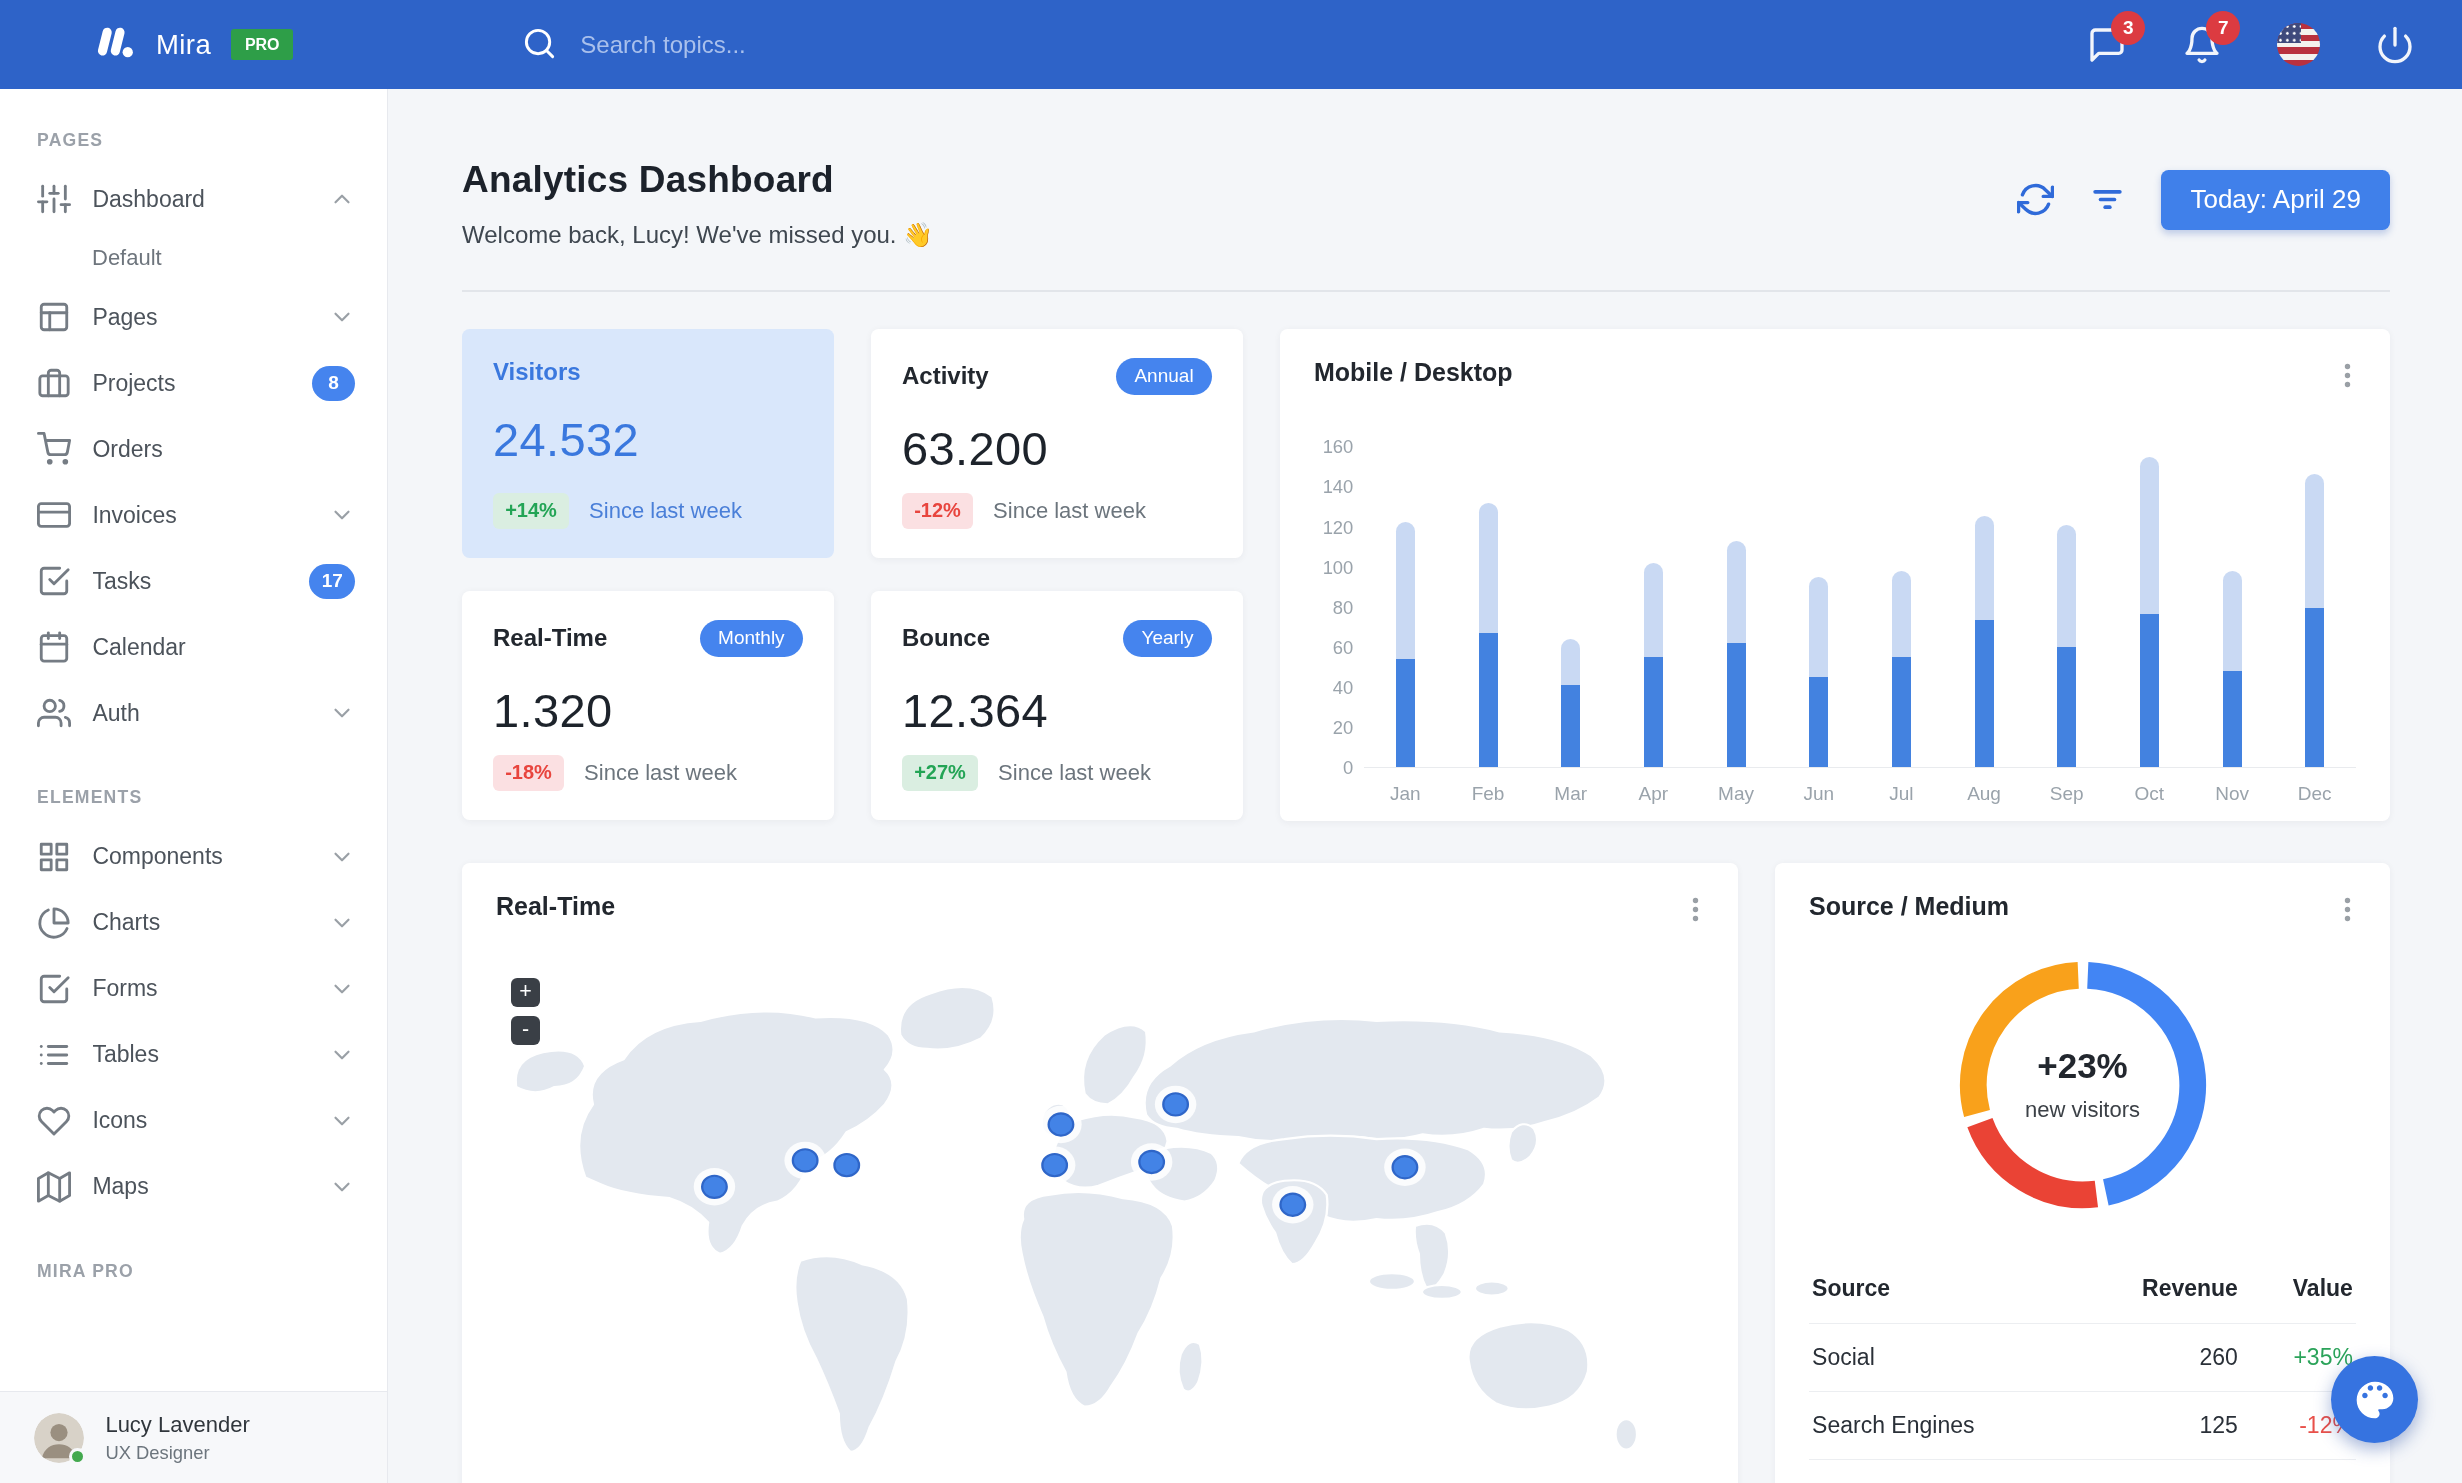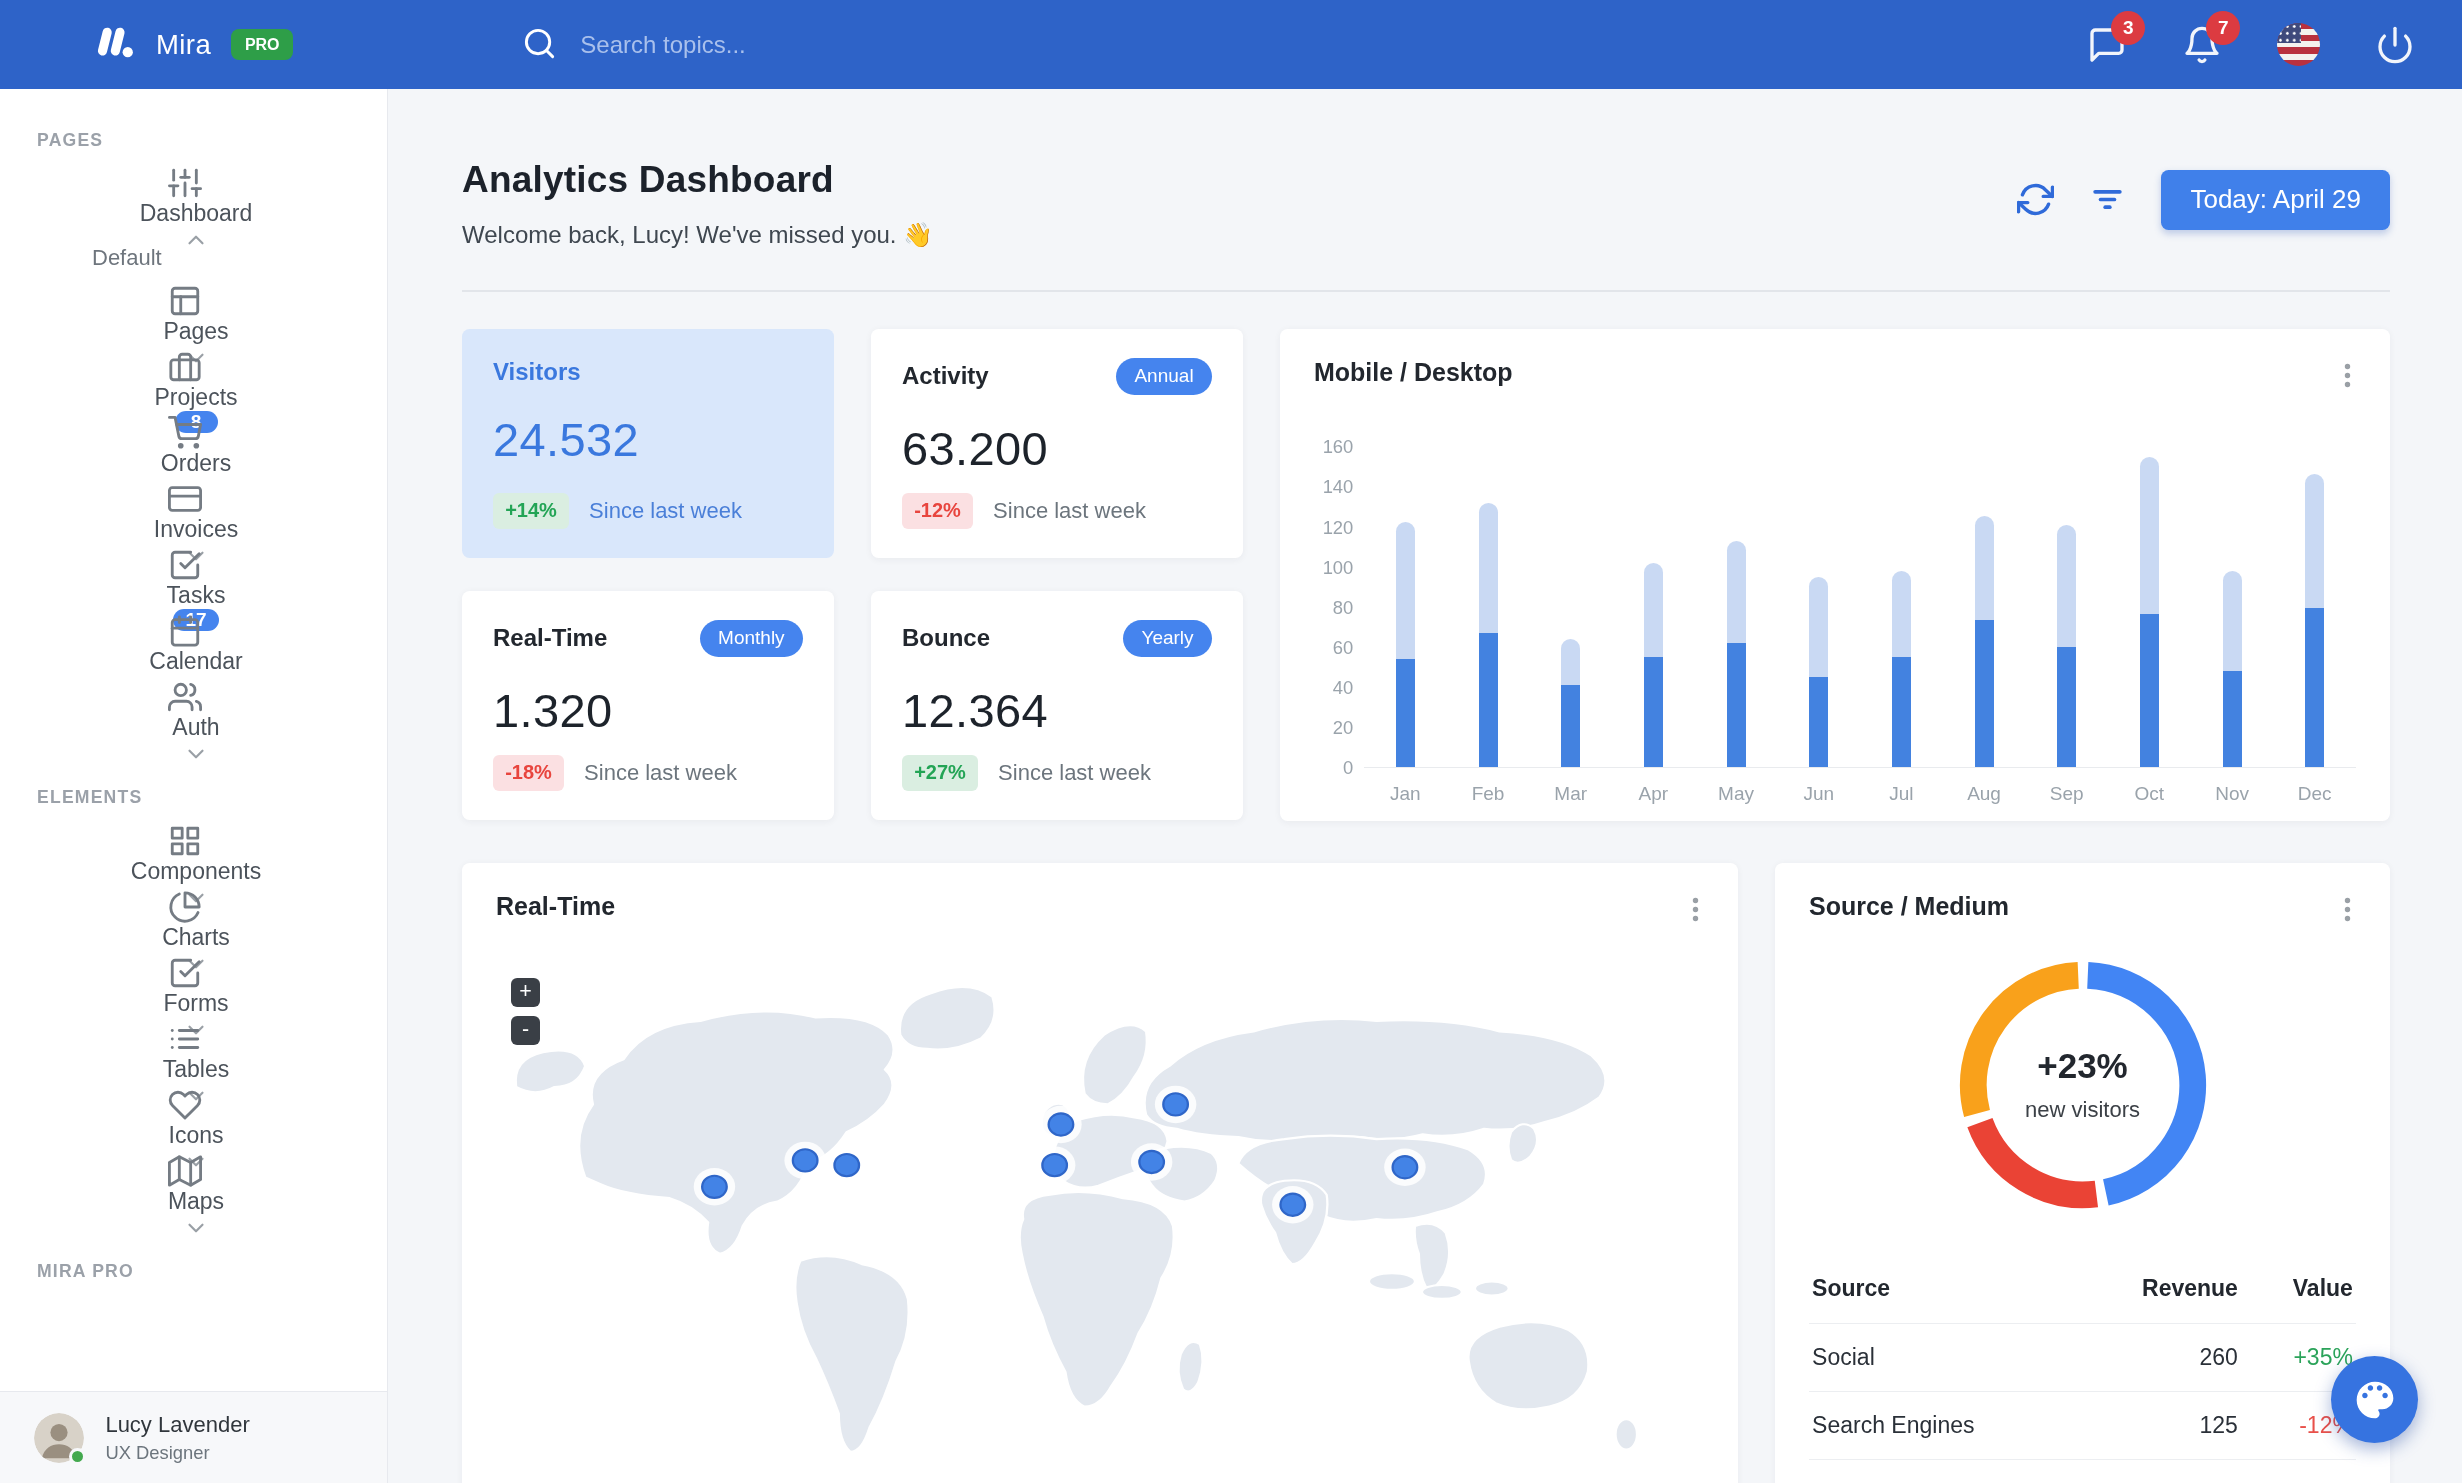--- a/index.html
+++ b/index.html
@@ -4,40 +4,40 @@
 <style>
   * { box-sizing: border-box; margin: 0; padding: 0; }
   html,body { width:2462px; height:1484px; overflow:hidden; }
   body { font-family:"Liberation Sans", sans-serif; background:#f4f6f9; color:#1f252d; position:relative; }
 
   
   .navbar { position:absolute; top:0; left:0; width:2462px; height:89px; background:#2e63c8;
             display:flex; align-items:center; padding:0 47px 0 92px; z-index:50; }
   .brand { display:flex; align-items:center; gap:20px; }
   .brand-name { color:#fff; font-size:27.5px; font-weight:500; letter-spacing:0.4px; }
-  .pro-badge { background:#2e9e48; color:#fff; font-size:16px; font-weight:600; padding:6.1px 13.8px; border-radius:8px; }
+  .pro-badge { background:#2e9e48; color:#fff; font-size:16px; font-weight:600; padding:6.1px 13.8px; border-radius:3px; }
   .nav-search { display:flex; align-items:center; gap:23px; margin-left:229px; flex:1; }
   .nav-search svg { width:35px; height:35px; stroke:#fff; }
   .nav-search input { background:transparent; border:none; outline:none; color:#fff; font-size:24px; width:535px; font-family:inherit; }
   .nav-search input::placeholder { color:#a9c0ec; }
   .nav-actions { display:flex; align-items:center; gap:55px; }
   .nav-icon-btn { position:relative; width:40px; height:40px; cursor:pointer; }
   .nav-icon-btn svg { width:40px; height:40px; stroke:#f2f5fb; }
   .count-badge { position:absolute; top:-13.8px; right:-18.4px; min-width:34px; height:34px; border-radius:17px;
                  background:#dc3b41; color:#fff; font-size:19px; font-weight:600; display:flex; align-items:center; justify-content:center; padding:0 4.6px; }
   .flag { width:43px; height:43px; border-radius:50%; overflow:hidden; position:relative;
           background:repeating-linear-gradient(180deg,#b9313e 0 6.1px,#f4f2ee 6.1px 12.2px); }
   .flag::after { content:""; position:absolute; left:0; top:0; width:55%; height:46%; background:#3f4a7c;
           background-image:radial-gradient(#fff 1.2px, transparent 1.5px); background-size:6.9px 6.9px; }
 
   
   .sidebar { position:absolute; top:89px; left:0; width:388px; height:1395px; background:#fff;
              border-right:0.8px solid #e7e9ee; z-index:40; }
   .nav-label { padding:41px 37px 15.3px; font-size:17.6px; font-weight:600; letter-spacing:1.2px; color:#9ba1a9; }
-  .nav-item { height:66px; display:flex; align-items:center; padding:0 32px 0 37px; font-size:23px; color:#4c535b; cursor:pointer;flex-direction:column; }
+  .nav-item { height:66px; display:flex; align-items:center; padding:0 32px 0 37px; font-size:23px; color:#4c535b; cursor:pointer; }
   .nav-item .ic { width:34px; height:34px; margin-right:21.4px; flex:none; }
   .nav-item .ic svg { width:34px; height:34px; stroke:#757c84; }
   .nav-item .lbl { flex:1; }
   .chev { width:26px; height:26px; }
   .chev svg { width:26px; height:26px; stroke:#9aa0a6; }
   .pill { background:#4584ee; color:#fff; font-size:19px; font-weight:600; min-width:43px; height:35px; border-radius:17.6px;
           display:flex; align-items:center; justify-content:center; padding:0 12.2px; }
   .nav-sub-item { height:52px; display:flex; align-items:center; padding-left:92px; font-size:22px; color:#6e757d; cursor:pointer; }
   .nav-sub-item.active { background:#f3f4f6; color:#22272d; }
   .side-footer { position:absolute; bottom:0; left:0; width:100%; height:93px; background:#f7f8fa; border-top:0.8px solid #e7e9ee;

